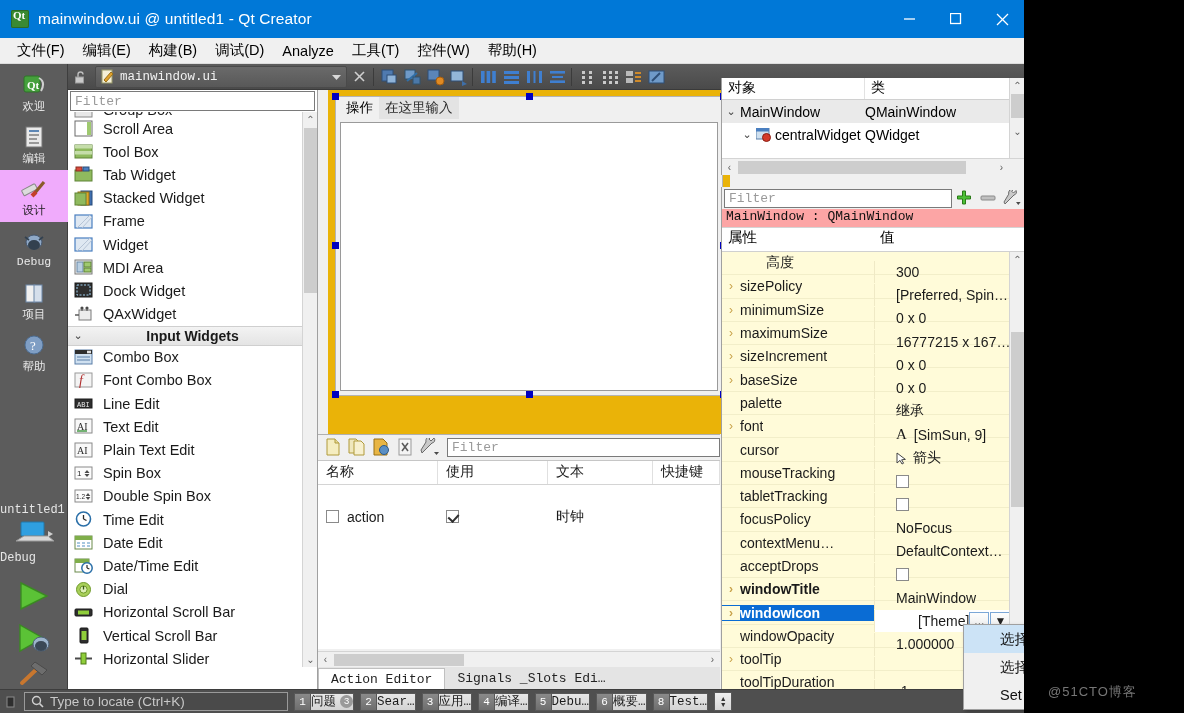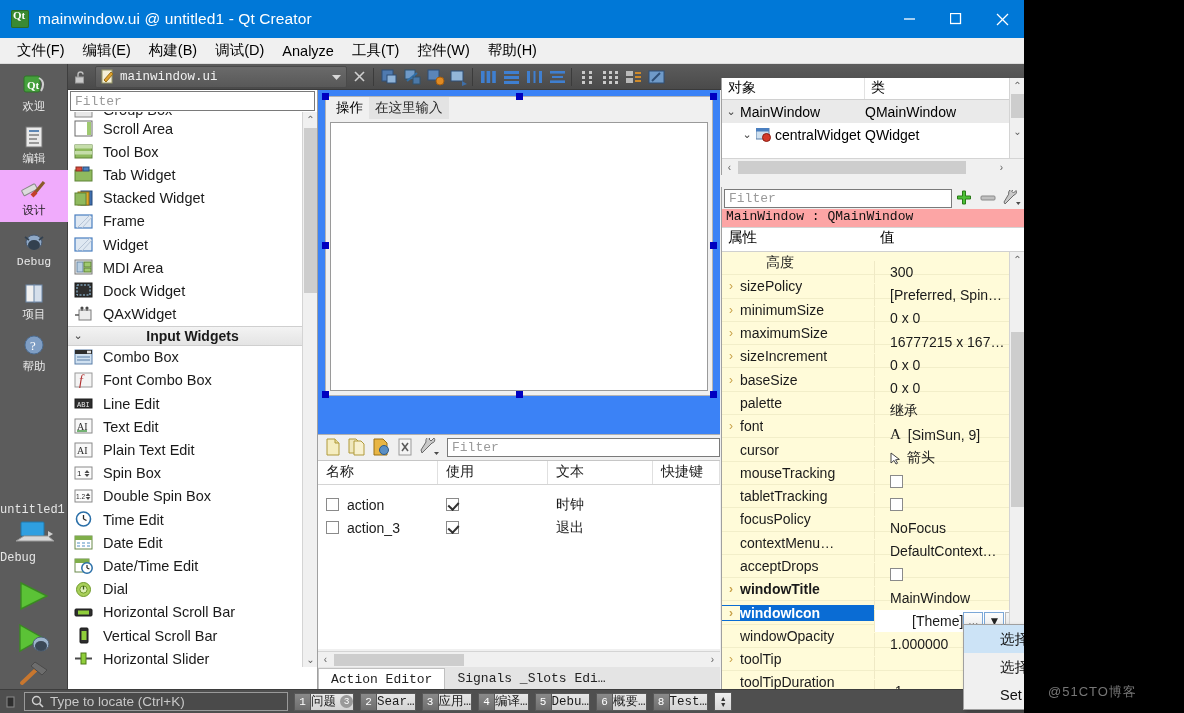--- a/index.html
+++ b/index.html
@@ -120,22 +120,22 @@
     border-top: 1px solid #cfcfcf; border-bottom: 1px solid #cfcfcf;
   }
   .wcat .chev { width: 20px; text-align:center; font-size: 11px; color: #444; }
   .wcat .ct { flex: 1; text-align: center; font-size: 14px; font-weight: bold; color: #1a1a1a; padding-right:20px;}
   .wsb { position: absolute; right: 0; top: 22px; width: 15px; bottom: 22px; background: #f0f0f0; border-left: 1px solid #d4d4d4;}
   .wsb .thumb { position:absolute; left: 1px; width: 13px; background: #cdcdcd; }
   .sbarrow { position: absolute; left:0; width: 15px; height: 15px; display:flex; align-items:center; justify-content:center; font-size:10px; color:#606060;}
 
   
   .formarea {
-    position: absolute; left: 318px; top: 90px; width: 402px; height: 344px;
-    background: #3b82f6; overflow: hidden;
+    position: absolute; left: 328px; top: 90px; width: 402px; height: 344px;
+    background: #eab308; overflow: hidden;
   }
   .formwin {
     position: absolute; left: 7px; top: 6px; width: 388px; height: 300px;
     background: #f0f0f0; border: 1px solid #b4b4b4;
   }
   .formmenubar { height: 21px; background: #f0f0f0; display:flex; align-items:center; padding-left:4px; }
   .formmenubar .fm { font-size: 13.5px; padding: 2px 6px; color: #000; }
   .formmenubar .fm.ghost { background: #e3e3e3; color: #2a2a2a; text-align: center; }
   .formcentral { position:absolute; left: 4px; top: 25px; right: 4px; bottom: 4px; background: #fff; border: 1px solid #9a9a9a; }
   .handle { position: absolute; width: 7px; height: 7px; background: #0000c0; }
@@ -192,21 +192,21 @@
     height: 19px; font-size: 13px; background: #fca5a5;
     font-family: "Liberation Mono", monospace; padding-left: 4px;
     border-bottom: 1px solid #d4d4d4; color: #111;
   }
   .prophead { display:flex; height: 24px; background:#fff; border-bottom: 1px solid #d0d0d0; }
   .prophead div { font-size: 14.5px; padding-left: 6px; }
   .prop { display:flex; height: 23.3px; align-items:center; background: #fffbd9; border-bottom:1px solid #f2eec9;}
   .prop .pn { width: 152px; display:flex; align-items:center; font-size: 14px; color:#1a1a1a; }
   .prop .pn .ex { width: 18px; text-align:center; color:#c8a24a; font-size: 12px; }
   .prop .pn .nm { white-space: nowrap; overflow: hidden; }
-  .prop .pv { flex:1; font-size: 14px; color:#1a1a1a; padding-left: 15px; display:flex; align-items:center;
+  .prop .pv { flex:1; font-size: 14px; color:#1a1a1a; padding-left: 21px; display:flex; align-items:center;
               border-left: 1px solid #efe9c5; height:100%; white-space: nowrap; overflow: hidden; margin-top: 17px; }
   .prop.sel .pn { background: #0a6cd4; color:#fff; font-weight: bold; }
   .prop.sel .pn .ex { color: #c8a24a; background:#fffbd9; }
   .prop.sel .pv { background: #fff; }
   .propvsb { position:absolute; right:0; top: 65px; width: 16px; bottom: 0; background:#f0f0f0; border-left:1px solid #d4d4d4;}
   .propvsb .thumb { position:absolute; left:1px; width: 14px; background:#cdcdcd; }
   .vbtn { width: 20px; height: 19px; border:1px solid #7ba7d7; background: linear-gradient(#fdfdfd,#eaeaea);
           display:flex; align-items:center; justify-content:center; font-size: 12px; color:#222; }
   .vbtn.rst { border:1px solid #b9b9b9; background: linear-gradient(#f6f6f6,#e3e3e3); }
 
@@ -828,40 +828,29 @@
         <span class="ph">Filter</span>
       </div>
     </div>
     <div class="acttable">
       <div class="acthead">
         <div style="width:120px">名称</div>
         <div style="width:110px">使用</div>
         <div style="width:105px">文本</div>
         <div style="flex:1">快捷键</div>
       </div>
-      <div class="actrow" style="margin-top:8px;">
+      <div class="actrow" style="margin-top:20px;">
         <div style="width:120px">
             <span class="cbx"></span>
             <span style="margin-left:8px">action</span>
           </div>
         <div style="width:110px">
             <span class="cbx on"></span>
           </div>
         <div style="width:105px">时钟</div>
-        <div style="flex:1"></div>
-      </div>
-      <div class="actrow">
-        <div style="width:120px">
-            <span class="cbx"></span>
-            <span style="margin-left:8px">action_3</span>
-          </div>
-        <div style="width:110px">
-            <span class="cbx on"></span>
-          </div>
-        <div style="width:105px">退出</div>
         <div style="flex:1"></div>
       </div>
     </div>
     <div class="acthsb">
       <div class="sbarrow" style="top:0; left:0;">‹</div>
       <div class="thumb"></div>
       <div class="sbarrow" style="top:0; left:auto; right:0;">›</div>
     </div>
     <div class="acttabs">
       <div class="acttab sel">Action Editor</div>

